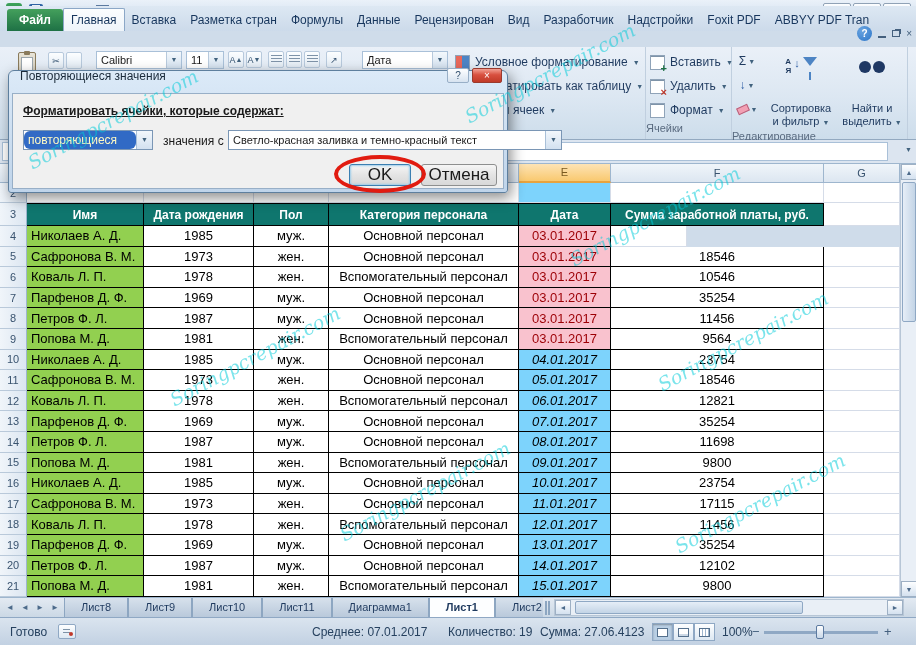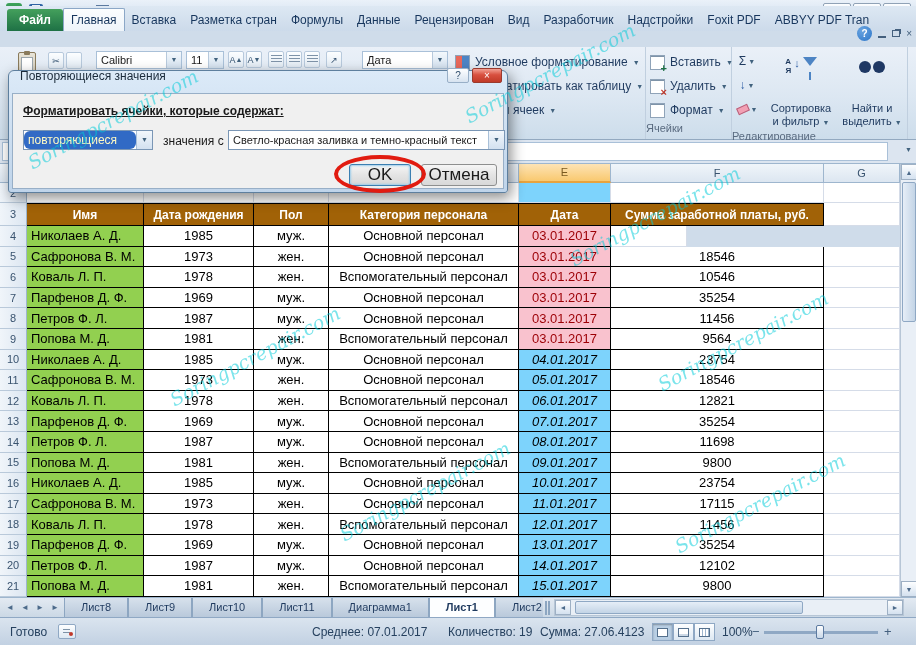--- a/index.html
+++ b/index.html
@@ -110,21 +110,21 @@
   .colhdr.sel{background:linear-gradient(#fde3b5,#f9c96f);border-bottom:2px solid #e8a33d;color:#7a5a20;line-height:16px;}
   .rowhdr{background:linear-gradient(90deg,#f0f5fa,#dce6f1);border-right:1px solid #9eb6ce;
           border-bottom:1px solid #b9c9da;font-size:11px;color:#39536f;text-align:center;
           display:flex;align-items:center;justify-content:center;}
   .c{border-right:1px solid #d5dce8;border-bottom:1px solid #d5dce8;background:#fff;
      font-size:13px;color:#000;display:flex;align-items:center;justify-content:center;
      overflow:hidden;white-space:nowrap;}
   .tbl{border-right:1px solid #000;border-bottom:1px solid #000;}
   .hdr3{height:23px;}
   .hdr3 .tbl{border-top:1px solid #000;}
-  .hdrcell{background:#a16207;color:#fff;font-weight:bold;font-size:12px;}
+  .hdrcell{background:#0f766e;color:#fff;font-weight:bold;font-size:12px;}
   .name{background:#92d050;justify-content:flex-start;padding-left:4px;}
   .datecell{background:#7dd3fc;font-style:italic;}
   .dup{background:#f9c2ce;color:#9c0006;}
   .data-row{height:20.6px;}
   .row2{height:20px;}
 
   
   .vscroll{position:absolute;left:900px;top:164px;width:16px;height:433px;background:#e9eff6;
            border-left:1px solid #b7c6d6;}
   .sbtn{position:absolute;left:0;width:16px;height:16px;background:linear-gradient(#fdfeff,#d4e1ef);
@@ -694,21 +694,21 @@
         <span class="dlg-close">×</span>
       </span>
     </div>
     <div class="dlg-body">
       <div class="dlg-label">Форматировать ячейки, которые содержат:</div>
       <div class="dcombo hl" style="left:10px;top:36px;width:130px;">
         <span class="val">повторяющиеся</span>
         <span class="cbtn">▼</span>
       </div>
       <span class="dlg-mid">значения с</span>
-      <div class="dcombo" style="left:215px;top:36px;width:277px;">
+      <div class="dcombo" style="left:215px;top:36px;width:334px;">
         <span class="val" style="font-size:11px;">Светло-красная заливка и темно-красный текст</span>
         <span class="cbtn">▼</span>
       </div>
       <div class="dlgbtn focus" style="left:336px;width:62px;">OK</div>
       <div class="dlgbtn" style="left:408px;width:76px;">Отмена</div>
     </div>
   </div>
 
   <div class="red-oval"></div>
 

